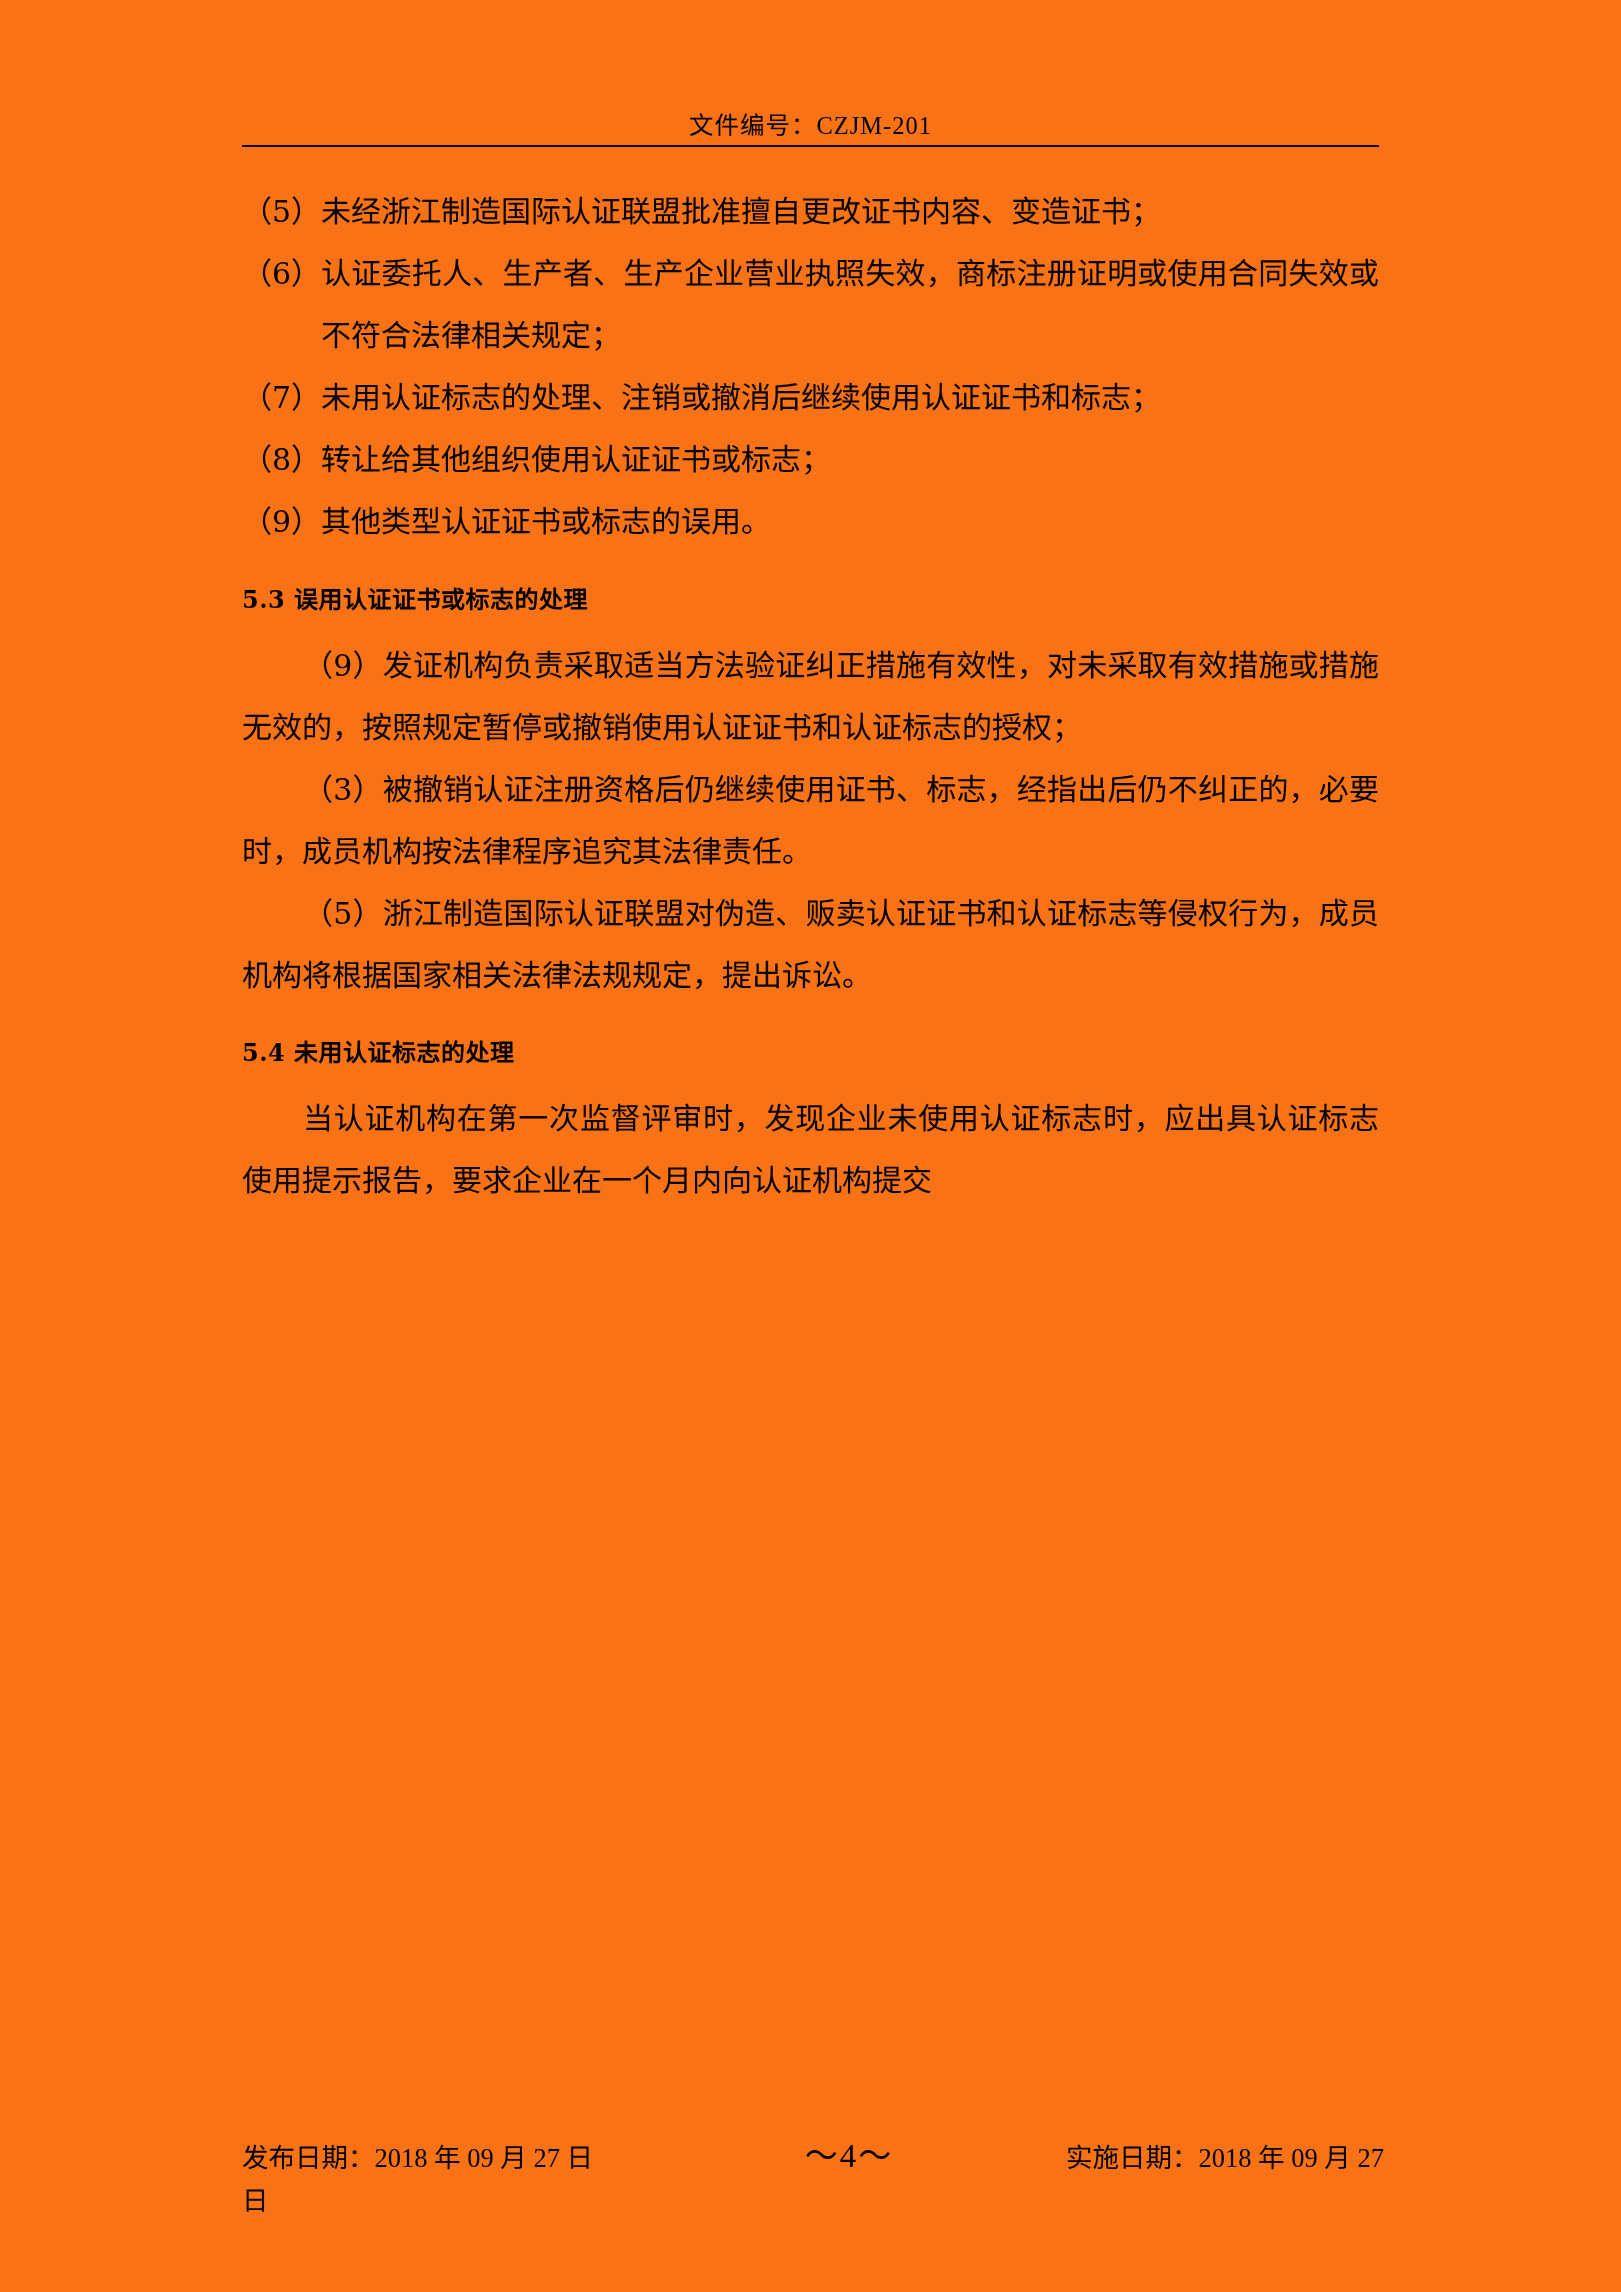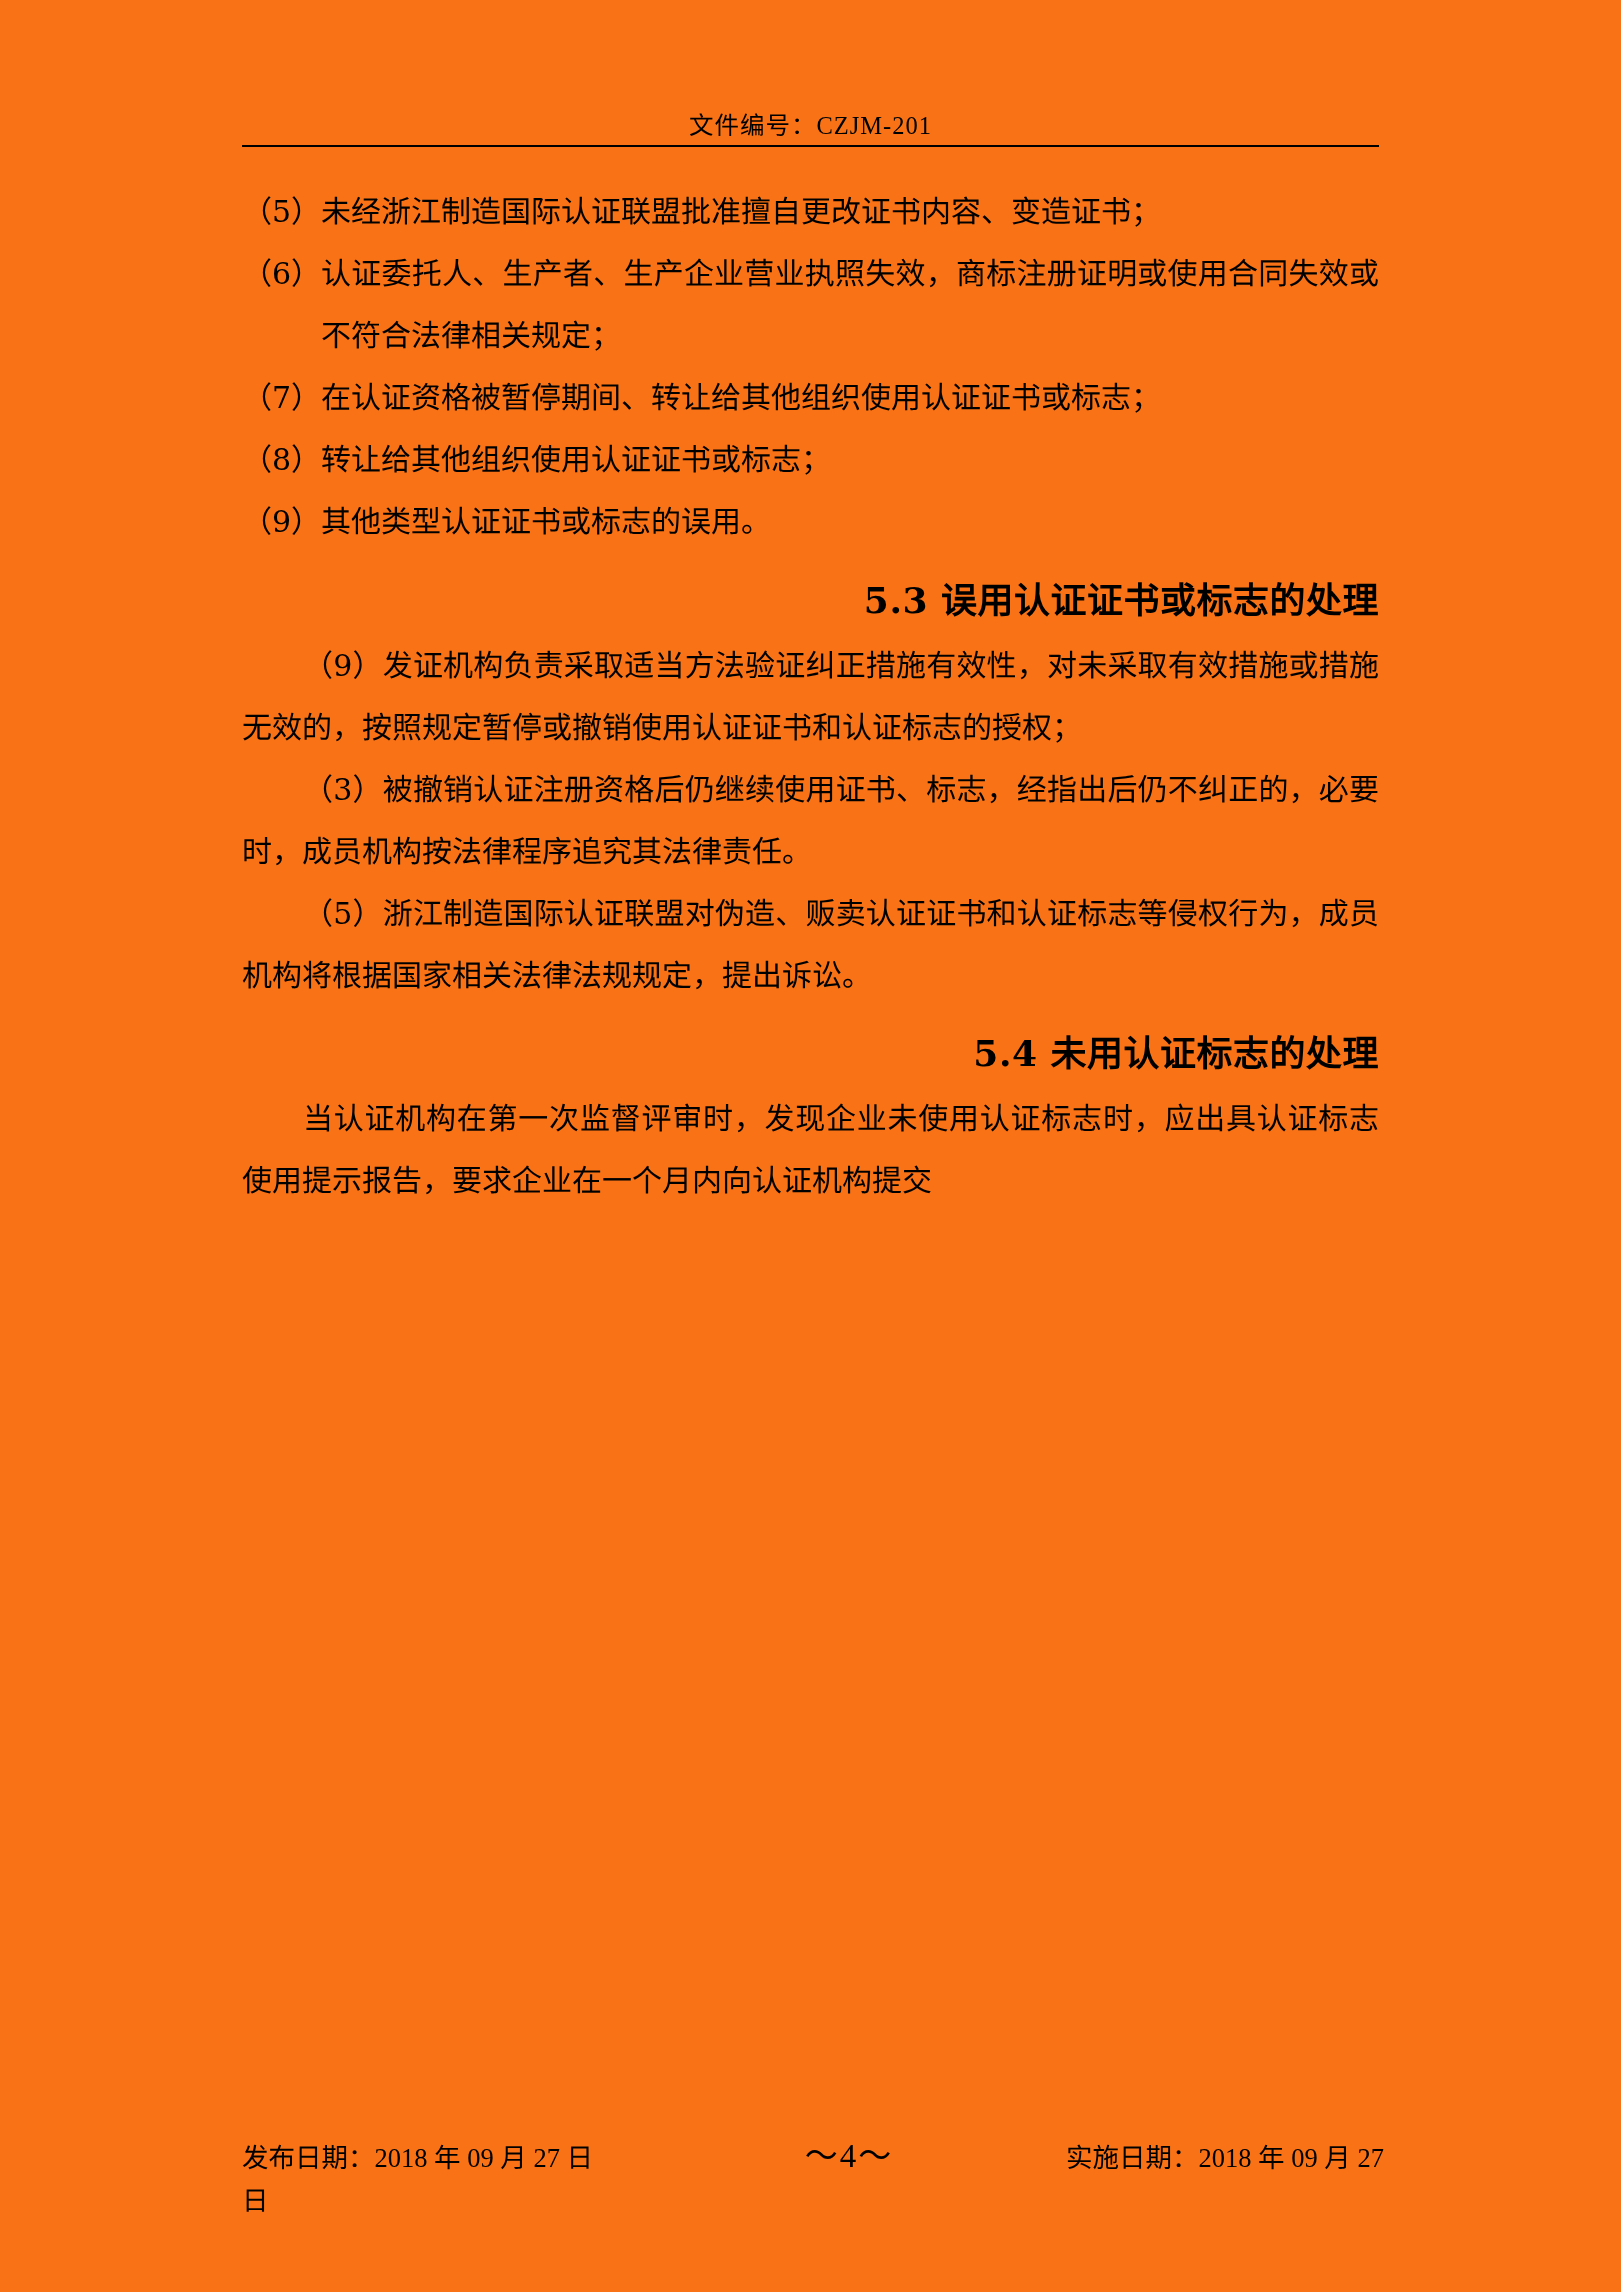--- a/index.html
+++ b/index.html
@@ -59,26 +59,25 @@
     flex: 0 0 auto;
     white-space: nowrap;
   }
   .list-item .text {
     flex: 1 1 auto;
     text-align: justify;
     text-justify: inter-character;
   }
 
   .heading {
-    font-size: 36px;
+    font-size: 24px;
     font-weight: bold;
     margin-top: 15.7px;
     margin-bottom: 3.9px;
     letter-spacing: 0.5px;
-    text-align: right;
   }
 
   .para {
     text-indent: 61px;
     text-align: justify;
     text-justify: inter-character;
     margin: 0;
   }
 
   
@@ -123,21 +122,21 @@
       <span class="text">未经浙江制造国际认证联盟批准擅自更改证书内容、变造证书；</span>
     </div>
 
     <div class="list-item">
       <span class="marker">（6）</span>
       <span class="text">认证委托人、生产者、生产企业营业执照失效，商标注册证明或使用合同失效或不符合法律相关规定；</span>
     </div>
 
     <div class="list-item">
       <span class="marker">（7）</span>
-      <span class="text">在认证资格被暂停期间、转让给其他组织使用认证证书或标志；</span>
+      <span class="text">未用认证标志的处理、注销或撤消后继续使用认证证书和标志；</span>
     </div>
 
     <div class="list-item">
       <span class="marker">（8）</span>
       <span class="text">转让给其他组织使用认证证书或标志；</span>
     </div>
 
     <div class="list-item">
       <span class="marker">（9）</span>
       <span class="text">其他类型认证证书或标志的误用。</span>

